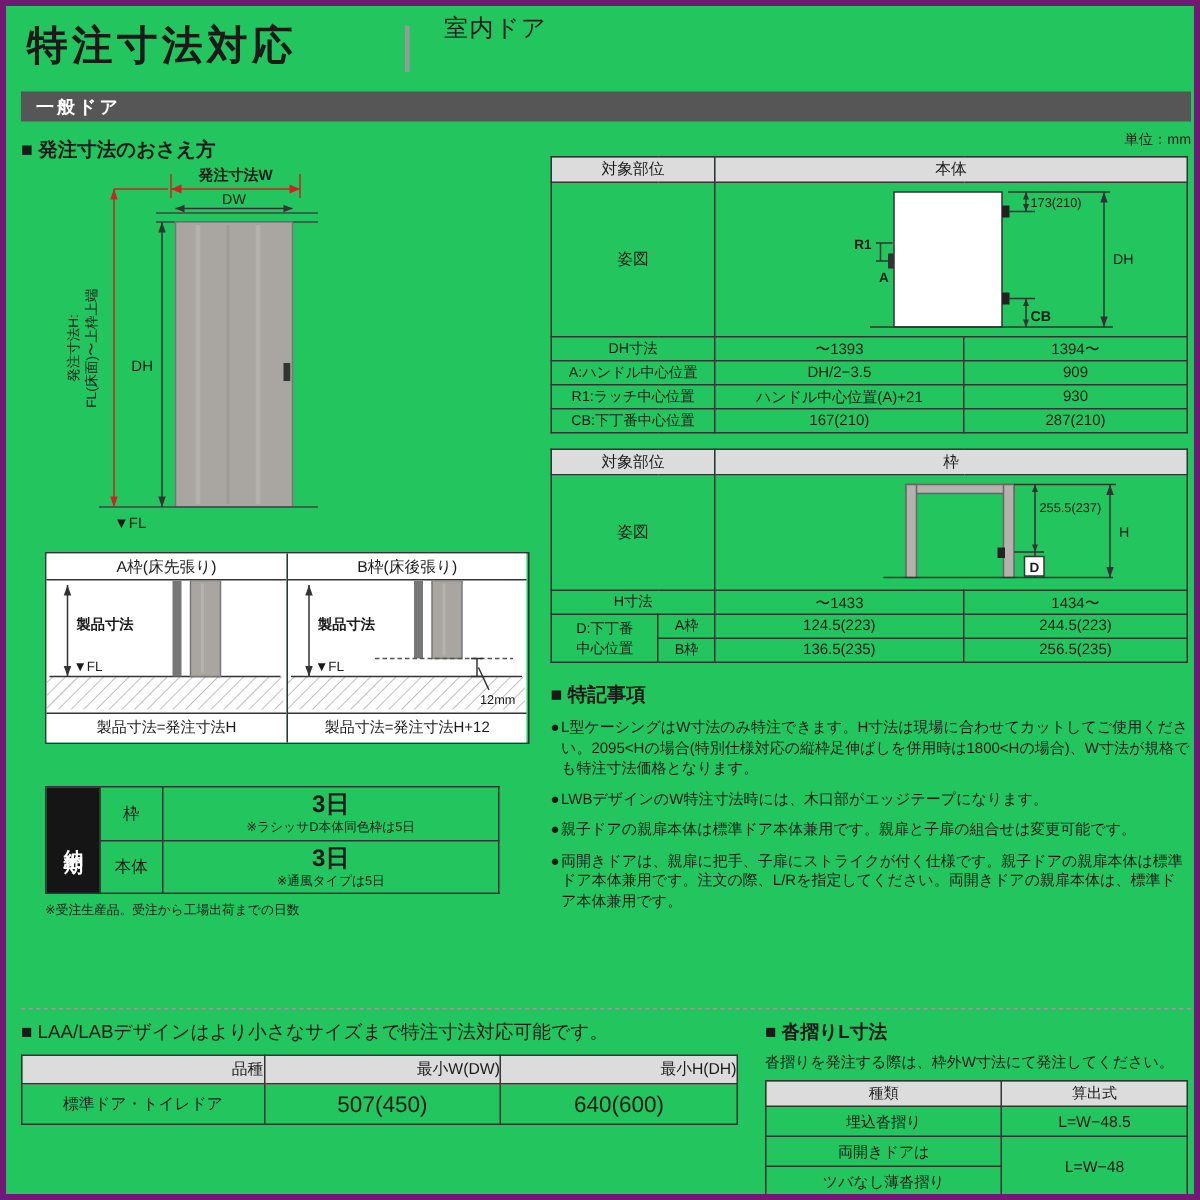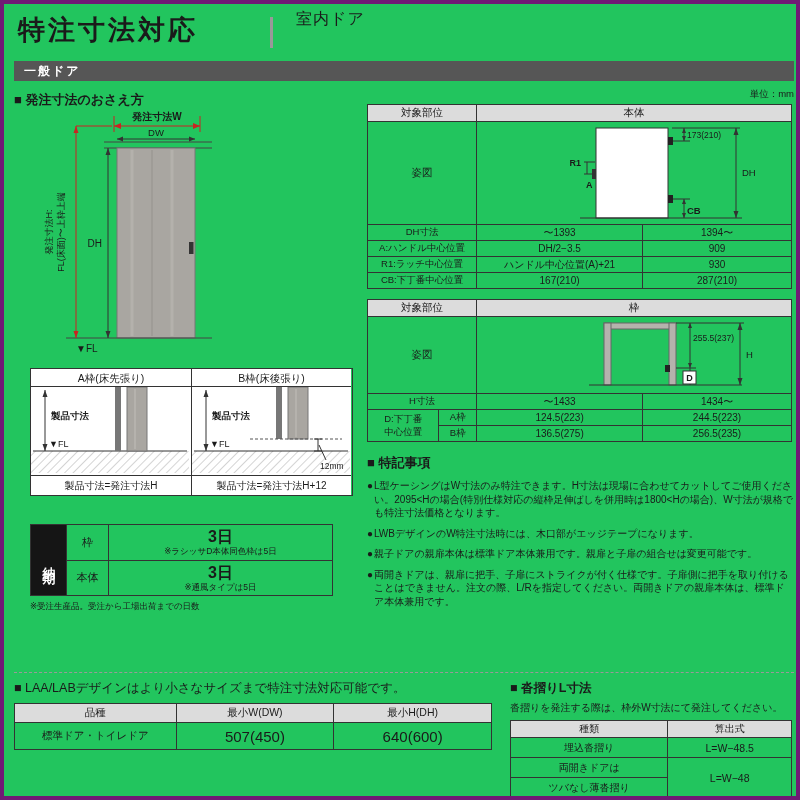--- a/index.html
+++ b/index.html
@@ -49,21 +49,21 @@
   .fn{font-size:8.5px;margin-top:3px}
 
   .notes-title{font-size:13px;font-weight:bold;margin-top:12px}
   .note-item{display:flex;font-size:10px;line-height:1.35;margin-top:7px}
   .note-bullet{margin-right:1px}
 
   .bottom-sep{position:absolute;left:10px;top:668px;width:780px;border-top:1px dashed #999}
   .bottom-left{position:absolute;left:10px;top:676px;width:486px}
   .bl-title{font-size:12.5px;font-weight:normal}
   .min-table{width:478px;margin-top:6px}
-  .min-table .th td{background:#dcdcdc;text-align:center;height:19px;font-size:10.5px}
+  .min-table .th td{background:#dcdcdc;text-align:right;height:19px;font-size:10.5px}
   .min-table .name{text-align:center;font-size:10.5px;height:27px}
   .min-table .num{text-align:center;font-size:15px}
 
   .bottom-right{position:absolute;left:506px;top:676px;width:284px}
   .br-title{font-size:12.5px;font-weight:bold}
   .br-desc{font-size:10px;margin-top:4px}
   .sill-table{width:282px;margin-top:5px}
   .sill-table .th td{background:#dcdcdc;text-align:center;height:17px;font-size:10px}
   .sill-table .typ{text-align:center;font-size:10px;height:20px}
   .sill-table .frm{text-align:center;font-size:10.5px}
@@ -318,42 +318,42 @@
         <td class="lbl" rowspan="2">
           <div>D:下丁番</div>
           <div>中心位置</div>
         </td>
         <td class="sub">A枠</td>
         <td class="val">124.5(223)</td>
         <td class="val">244.5(223)</td>
       </tr>
       <tr>
         <td class="sub">B枠</td>
-        <td class="val">136.5(275)</td>
+        <td class="val">136.5(235)</td>
         <td class="val">256.5(235)</td>
       </tr>
     </tbody>
       </table>
 
     <div class="notes-title">■ 特記事項</div>
     <div class="note-item">
       <span class="note-bullet">●</span>
       <span>L型ケーシングはW寸法のみ特注できます。H寸法は現場に合わせてカットしてご使用ください。2095&lt;Hの場合(特別仕様対応の縦枠足伸ばしを併用時は1800&lt;Hの場合)、W寸法が規格でも特注寸法価格となります。</span>
     </div>
     <div class="note-item">
       <span class="note-bullet">●</span>
       <span>LWBデザインのW特注寸法時には、木口部がエッジテープになります。</span>
     </div>
     <div class="note-item">
       <span class="note-bullet">●</span>
       <span>親子ドアの親扉本体は標準ドア本体兼用です。親扉と子扉の組合せは変更可能です。</span>
     </div>
     <div class="note-item">
       <span class="note-bullet">●</span>
-      <span>両開きドアは、親扉に把手、子扉にストライクが付く仕様です。子扉側に把手を取り付けることはできません。注文の際、L/Rを指定してください。両開きドアの親扉本体は、標準ドア本体兼用です。</span>
+      <span>両開きドアは、親扉に把手、子扉にストライクが付く仕様です。親子ドアの親扉本体は標準ドア本体兼用です。注文の際、L/Rを指定してください。両開きドアの親扉本体は、標準ドア本体兼用です。</span>
     </div>
   </div>
 
   <div class="bottom-sep"></div>
 
   <div class="bottom-left">
     <div class="bl-title">■ LAA/LABデザインはより小さなサイズまで特注寸法対応可能です。</div>
     <table class="min-table">
       <colgroup>
           <col style="width:162px">

